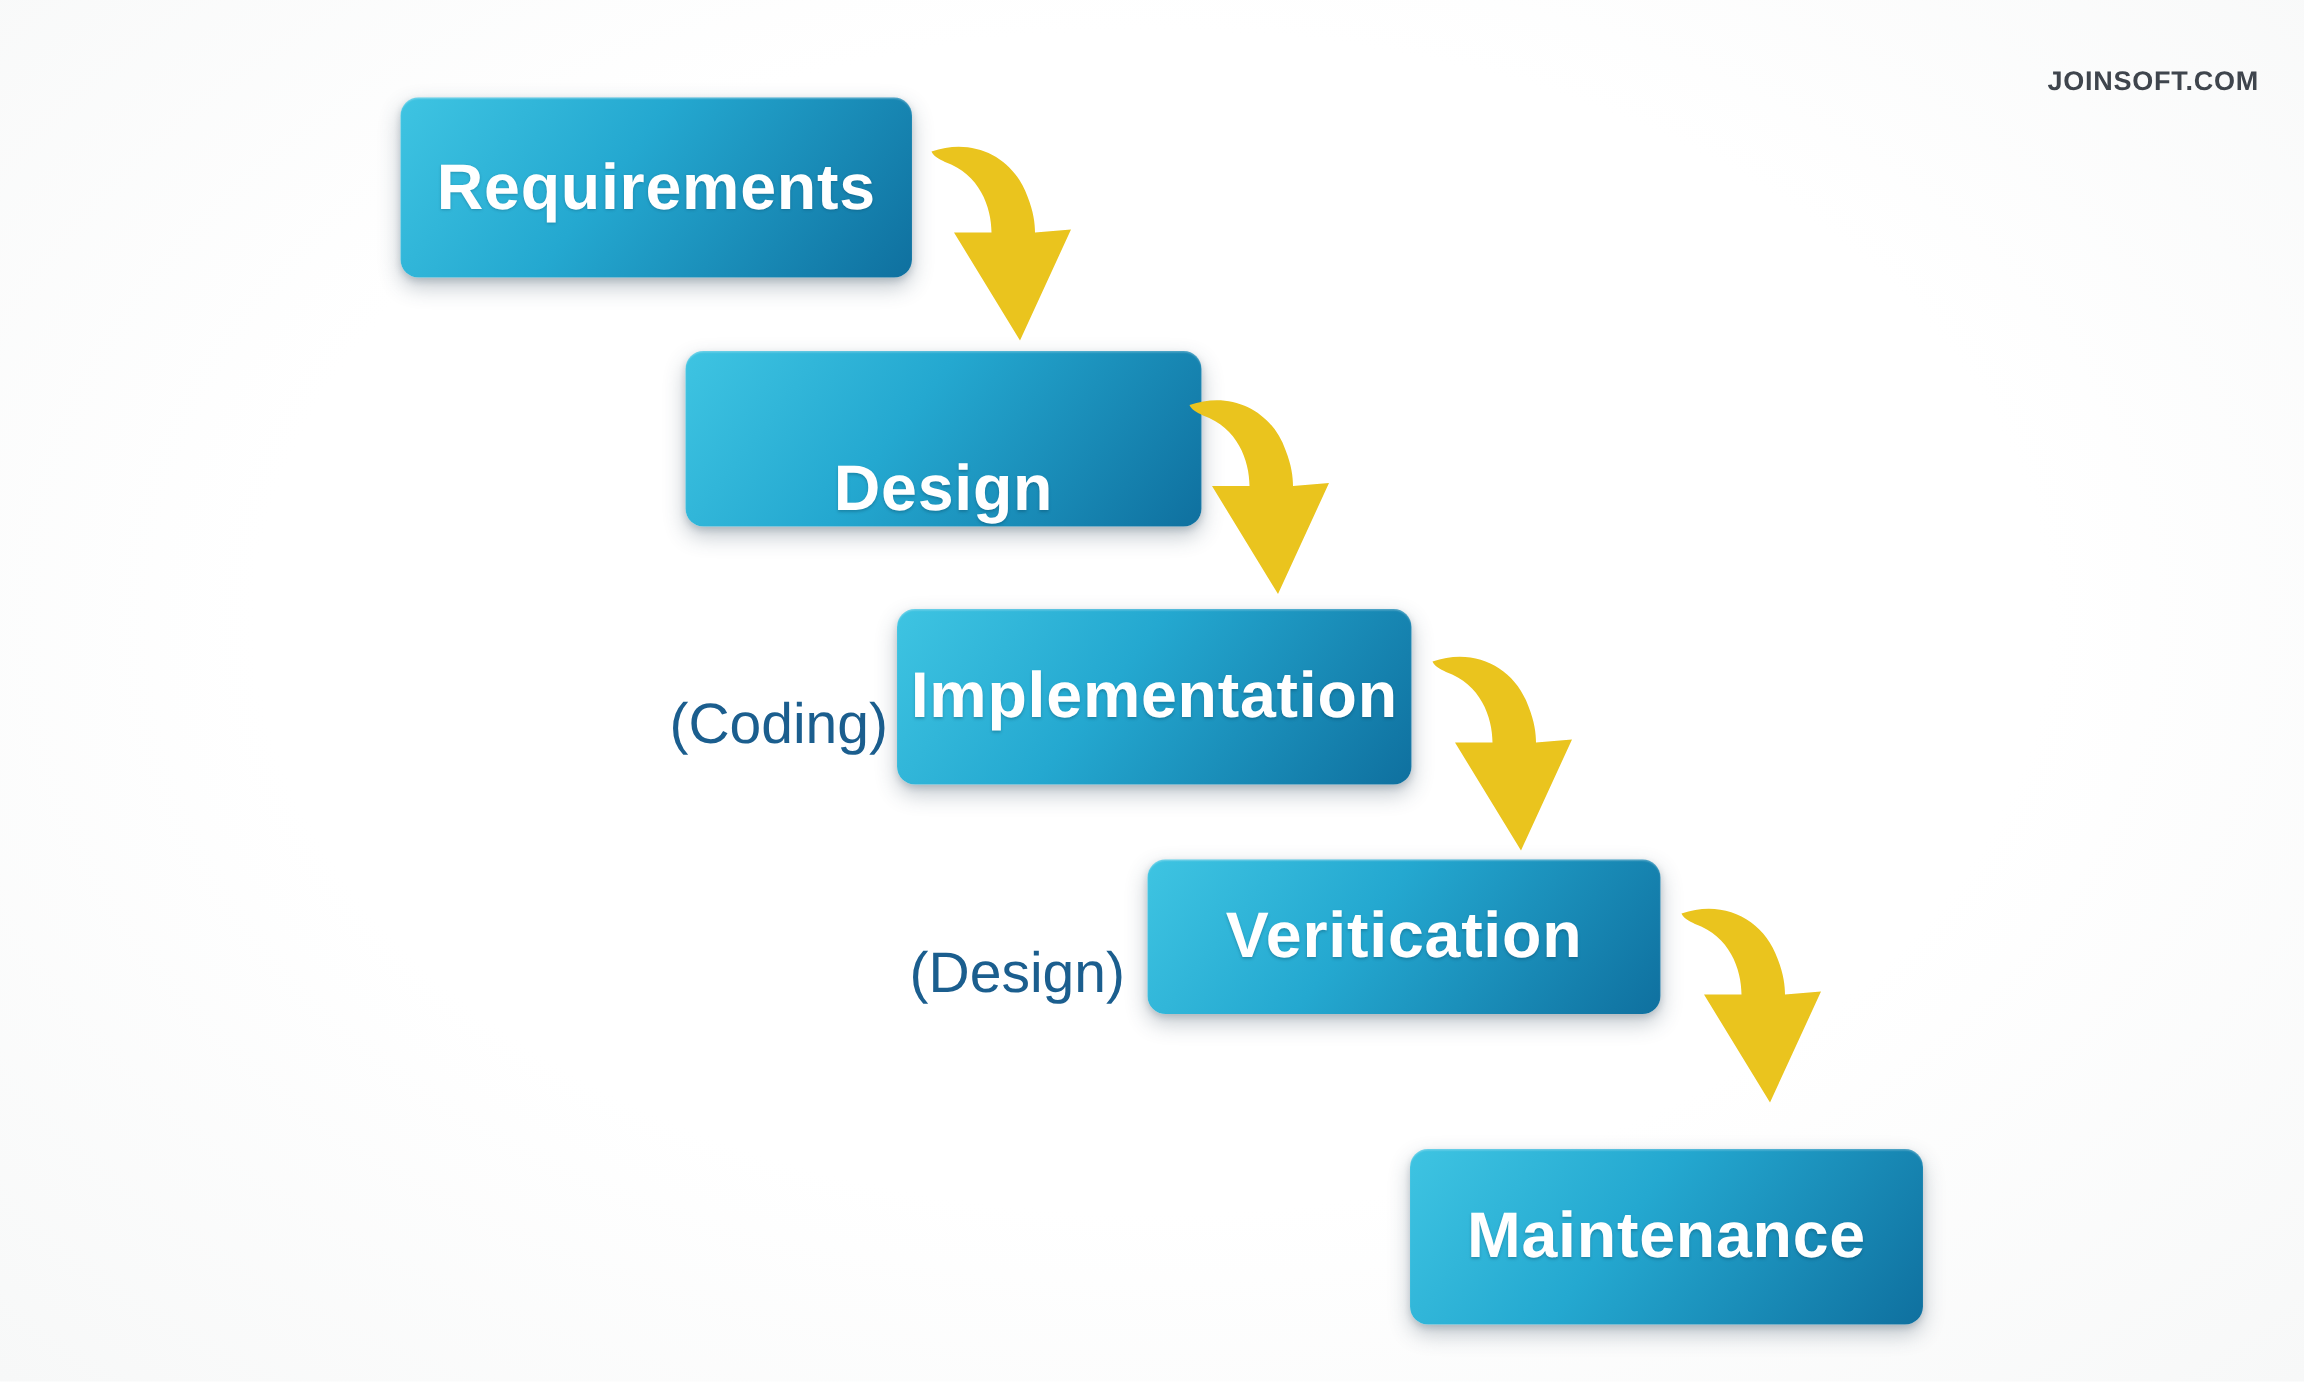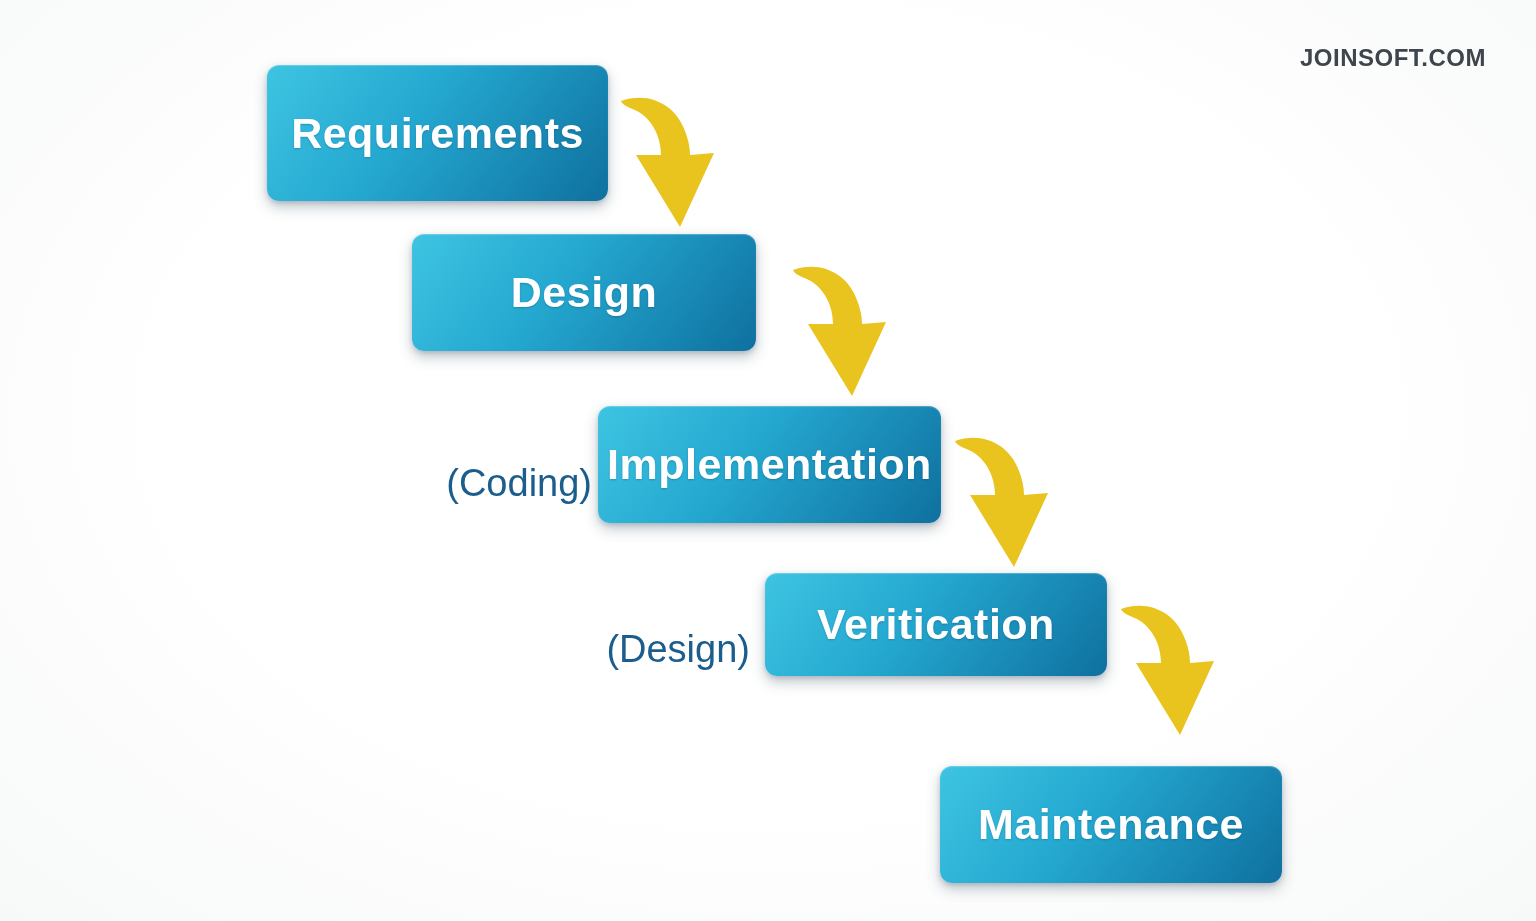--- a/index.html
+++ b/index.html
@@ -9,44 +9,44 @@
     background:#fff;
     overflow:hidden;
   }
   .stage{
     position:relative;
     width:1536px;height:921px;
     background:radial-gradient(ellipse at 50% 45%, #ffffff 55%, #f7f8f8 100%);
   }
   .watermark{
     position:absolute;
-    top:44px;right:50px;
-    font-size:24px;
+    top:44px;right:30px;
+    font-size:18px;
     font-weight:bold;
     letter-spacing:0.5px;
     color:#3f454d;
   }
   .box{
     position:absolute;
     display:flex;align-items:center;justify-content:center;
     border-radius:12px;
     background:linear-gradient(128deg, #3ec4e2 0%, #24a8d0 42%, #0f709f 100%);
     box-shadow:0 6px 14px rgba(45,70,90,0.30), 0 2px 4px rgba(45,70,90,0.18),
                inset 0 1px 1px rgba(255,255,255,0.25);
   }
   .box-label{
     color:#ffffff;
     font-size:43px;
     font-weight:bold;
     letter-spacing:0.5px;
     text-shadow:0 1px 2px rgba(0,40,60,0.25);
     white-space:nowrap;
   }
-  .box-requirements{left:267px;top:65px;width:341px;height:136px;}
-  .box-design{left:412px;top:234px;width:344px;height:117px;}
+  .box-requirements{left:267px;top:65px;width:341px;height:120px;}
+  .box-design{left:457px;top:234px;width:344px;height:117px;align-items:flex-end;}
   .box-implementation{left:598px;top:406px;width:343px;height:117px;text-align:right;}
   .box-veritication{left:765px;top:573px;width:342px;height:103px;}
   .box-maintenance{left:940px;top:742px;width:342px;height:117px;margin-top:24px;}
 
   .side-label{
     position:absolute;
     color:#1b5e8e;
     font-size:38px;
     font-weight:normal;
     white-space:nowrap;

